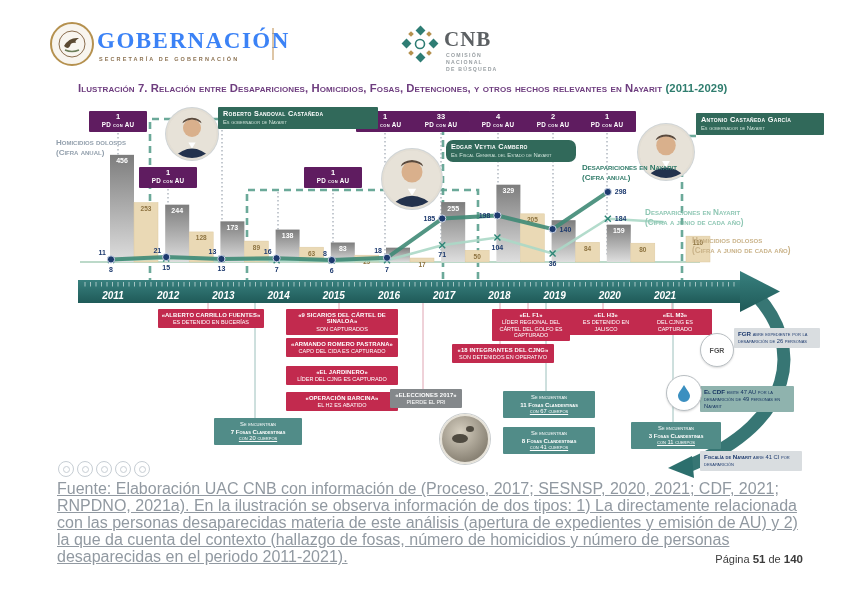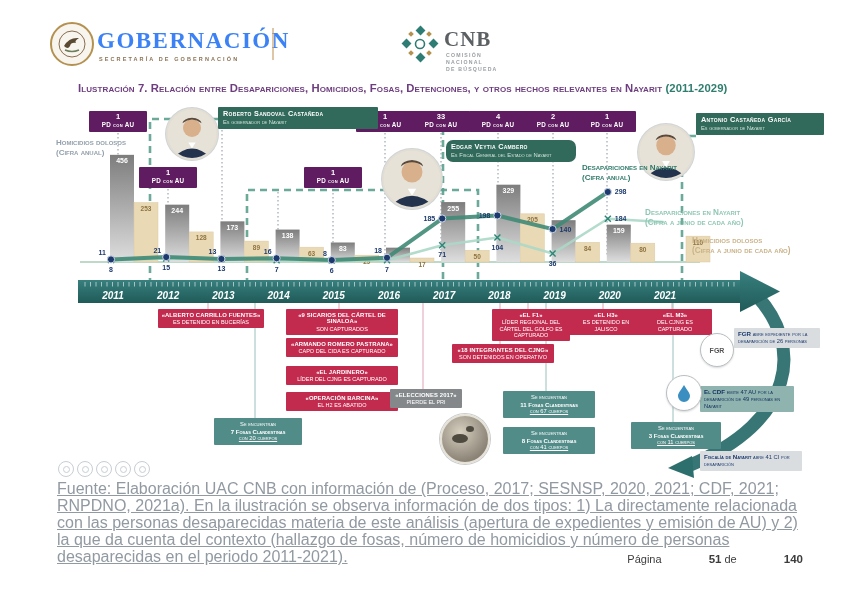--- a/index.html
+++ b/index.html
@@ -54,21 +54,21 @@
   #grave-photo{left:440px;top:414px;width:46px;height:46px;border-radius:50%;
     background:radial-gradient(circle at 40% 35%,#d6cfc0,#8d8678 70%,#6f6a5f);
     border:2px solid #e6e2d8;box-shadow:0 0 0 1px #c9cdcf;}
   #grave-photo .mark{position:absolute;background:#4f4a40;border-radius:50%;}
   .mini-icon{position:absolute;width:14px;height:14px;border-radius:50%;
     border:1px solid #c7ced4;display:flex;align-items:center;justify-content:center;}
   .mini-icon i{width:5px;height:5px;border-radius:50%;border:1px solid #c7ced4;display:block;}
   
   #source{left:57px;top:480px;width:748px;font-size:16px;line-height:17px;color:#9199a1;text-decoration:underline;}
   #pageno{right:52px;top:553px;font-size:11px;color:#3c3c3c;}
-  #pageno b{font-size:11.5px;margin-left:44px;}
+  #pageno b{font-size:11.5px;}
 </style>
 </head>
 <body>
 
 <div class="abs" id="hdr-eagle">
   <svg viewBox="0 0 30 30">
       <circle cx="15" cy="15" r="13" fill="none" stroke="#8a6d4e" stroke-width="1"></circle>
   <path d="M7 17 Q12 8 22 9 Q17 12 19 14 Q14 13 13 17 Q11 21 7 17 Z" fill="#5b4a32"></path>
   <path d="M8 21 Q15 24 22 21" stroke="#6d7f5a" stroke-width="1.4" fill="none"></path>
     </svg>

